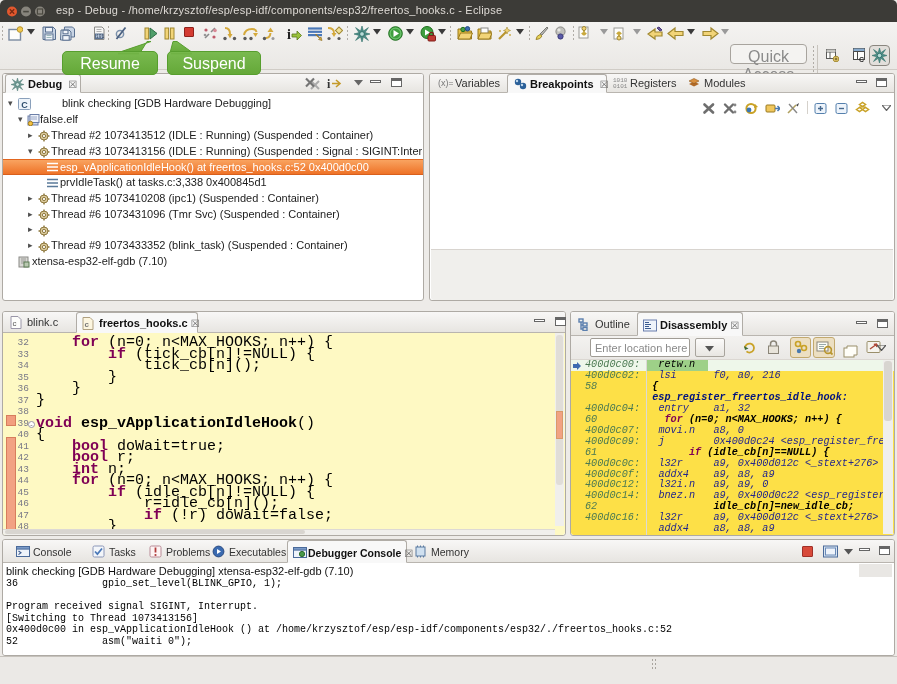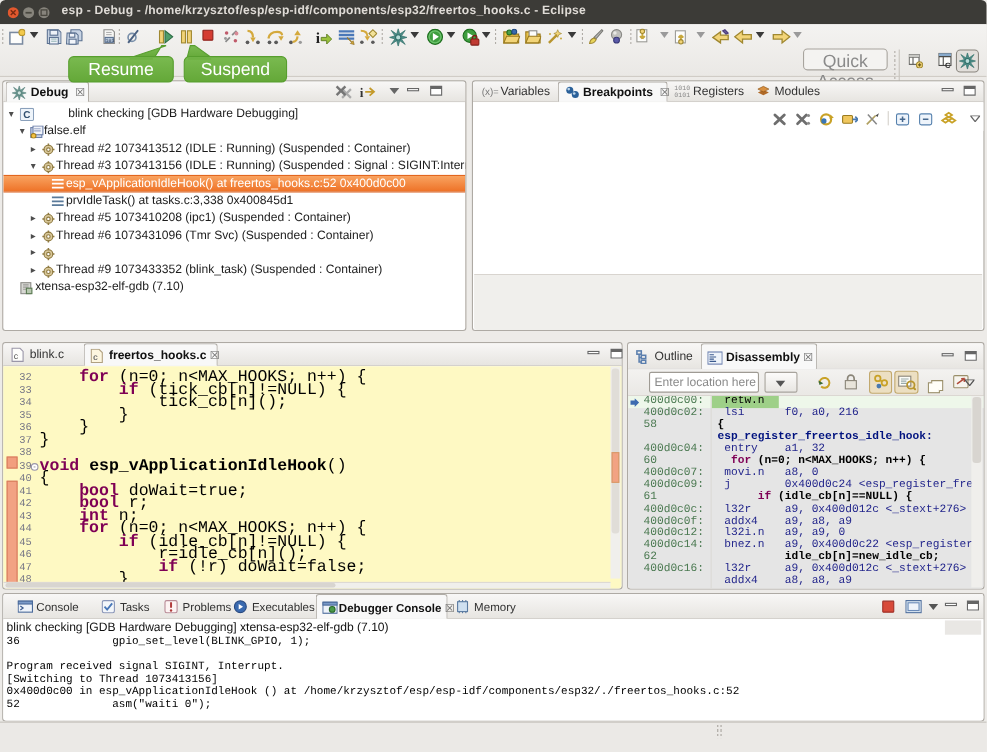--- a/index.html
+++ b/index.html
@@ -2,21 +2,21 @@
 <html><head>
 <meta charset="utf-8">
 <style>
 * { margin:0; padding:0; box-sizing:border-box; }
 html,body { width:897px; height:684px; overflow:hidden; }
 body { position:relative; background:#edebe8; font-family:"Liberation Sans", sans-serif; }
 .abs { position:absolute; }
 
 #titlebar { left:0; top:0; width:897px; height:22px; background:#3c3b37; border-radius:5px 5px 0 0; }
 
-#title-text { position:absolute; left:56px; top:4px; color:#dfdbd6; font-size:11px; font-weight:bold; letter-spacing:0.2px; }
+#title-text { position:absolute; left:56px; top:4px; color:#dfdbd6; font-size:11px; font-weight:normal; letter-spacing:0.2px; }
 
 #toolbar { left:0; top:22px; width:897px; height:48px; background:linear-gradient(#f4f3f1,#eae8e5); border-bottom:1px solid #d0ccc6; }
 .ti { position:absolute; top:4px; }
 .dotsep { position:absolute; top:4px; width:1px; height:15px; background:repeating-linear-gradient(#b0aca6 0 2px, transparent 2px 4px); }
 
 .panel { position:absolute; background:#fff; border:1px solid #aeaaa4; border-radius:3px; }
 .tabrow { position:absolute; left:0; top:0; right:0; height:19px; background:linear-gradient(#f8f7f6,#e7e5e1); border-bottom:1px solid #b9b5af; border-radius:2px 2px 0 0; }
 .tab { position:absolute; top:0; height:19px; font-size:11px; color:#333; padding:3px 7px 0 22px; white-space:nowrap; }
 .tab.active { background:#f8f8f8; border:1px solid #b0aca6; border-bottom:1px solid #f8f8f8; border-radius:3px 3px 0 0; font-weight:bold; color:#111; }
 .minmax { position:absolute; top:4px; width:11px; height:9px; }
@@ -679,21 +679,21 @@
         <path d="M4 3 v-2 h10 v9 h-3" fill="#fffef8" stroke="#9a8f6a"></path>
       </svg>
     <svg class="abs" style="left:295px;top:4px;" width="15" height="14" viewBox="0 0 15 14">
         <rect x="1" y="1.5" width="13" height="11" rx="1" fill="#f6f4ee" stroke="#9a8f6a"></rect>
         <path d="M4 9 L11 4 M11 4 l-3.2 0.4 M11 4 l-0.4 3.2" stroke="#b04a3a" stroke-width="1.4" fill="none"></path>
       </svg>
     <svg class="abs" style="left:306px;top:9px;" width="9" height="6" viewBox="0 0 9 6">
         <path d="M0 0 L9 0 L4.5 5.5 Z" fill="none" stroke="#555" stroke-width="1.2"></path>
       </svg>
   </div>
-  <div class="abs" style="left:0;top:48px;right:0;bottom:0;background:#e5e5e5;border-radius:0 0 3px 3px;overflow:hidden;">
+  <div class="abs" style="left:0;top:48px;right:0;bottom:0;background:#fde047;border-radius:0 0 3px 3px;overflow:hidden;font-style:italic;">
     <div class="abs" style="left:0;top:0;width:325px;height:11px;background:#eef7ea;"></div>
     <div class="abs" style="left:76px;top:0px;width:61px;height:11px;background:#9ed088;"></div>
     <div class="abs" style="left:75px;top:0;width:1px;bottom:0;background:#dcdad6;"></div>
     <svg class="abs" style="left:2px;top:2px;" width="8" height="8" viewBox="0 0 8 8">
         <path d="M0 2 h4 v-2 l4 4 l-4 4 v-2 h-4 Z" fill="#3d6bb0"></path>
       </svg>
     <pre id="dis"><span class="ad">400d0c00:</span>   retw.n
 <span class="ad">400d0c02:</span>   <span class="in">lsi      f0, a0, 216</span>
 <span class="ad">58</span>         <b>{</b>
            <span class="lbl">esp_register_freertos_idle_hook:</span>

